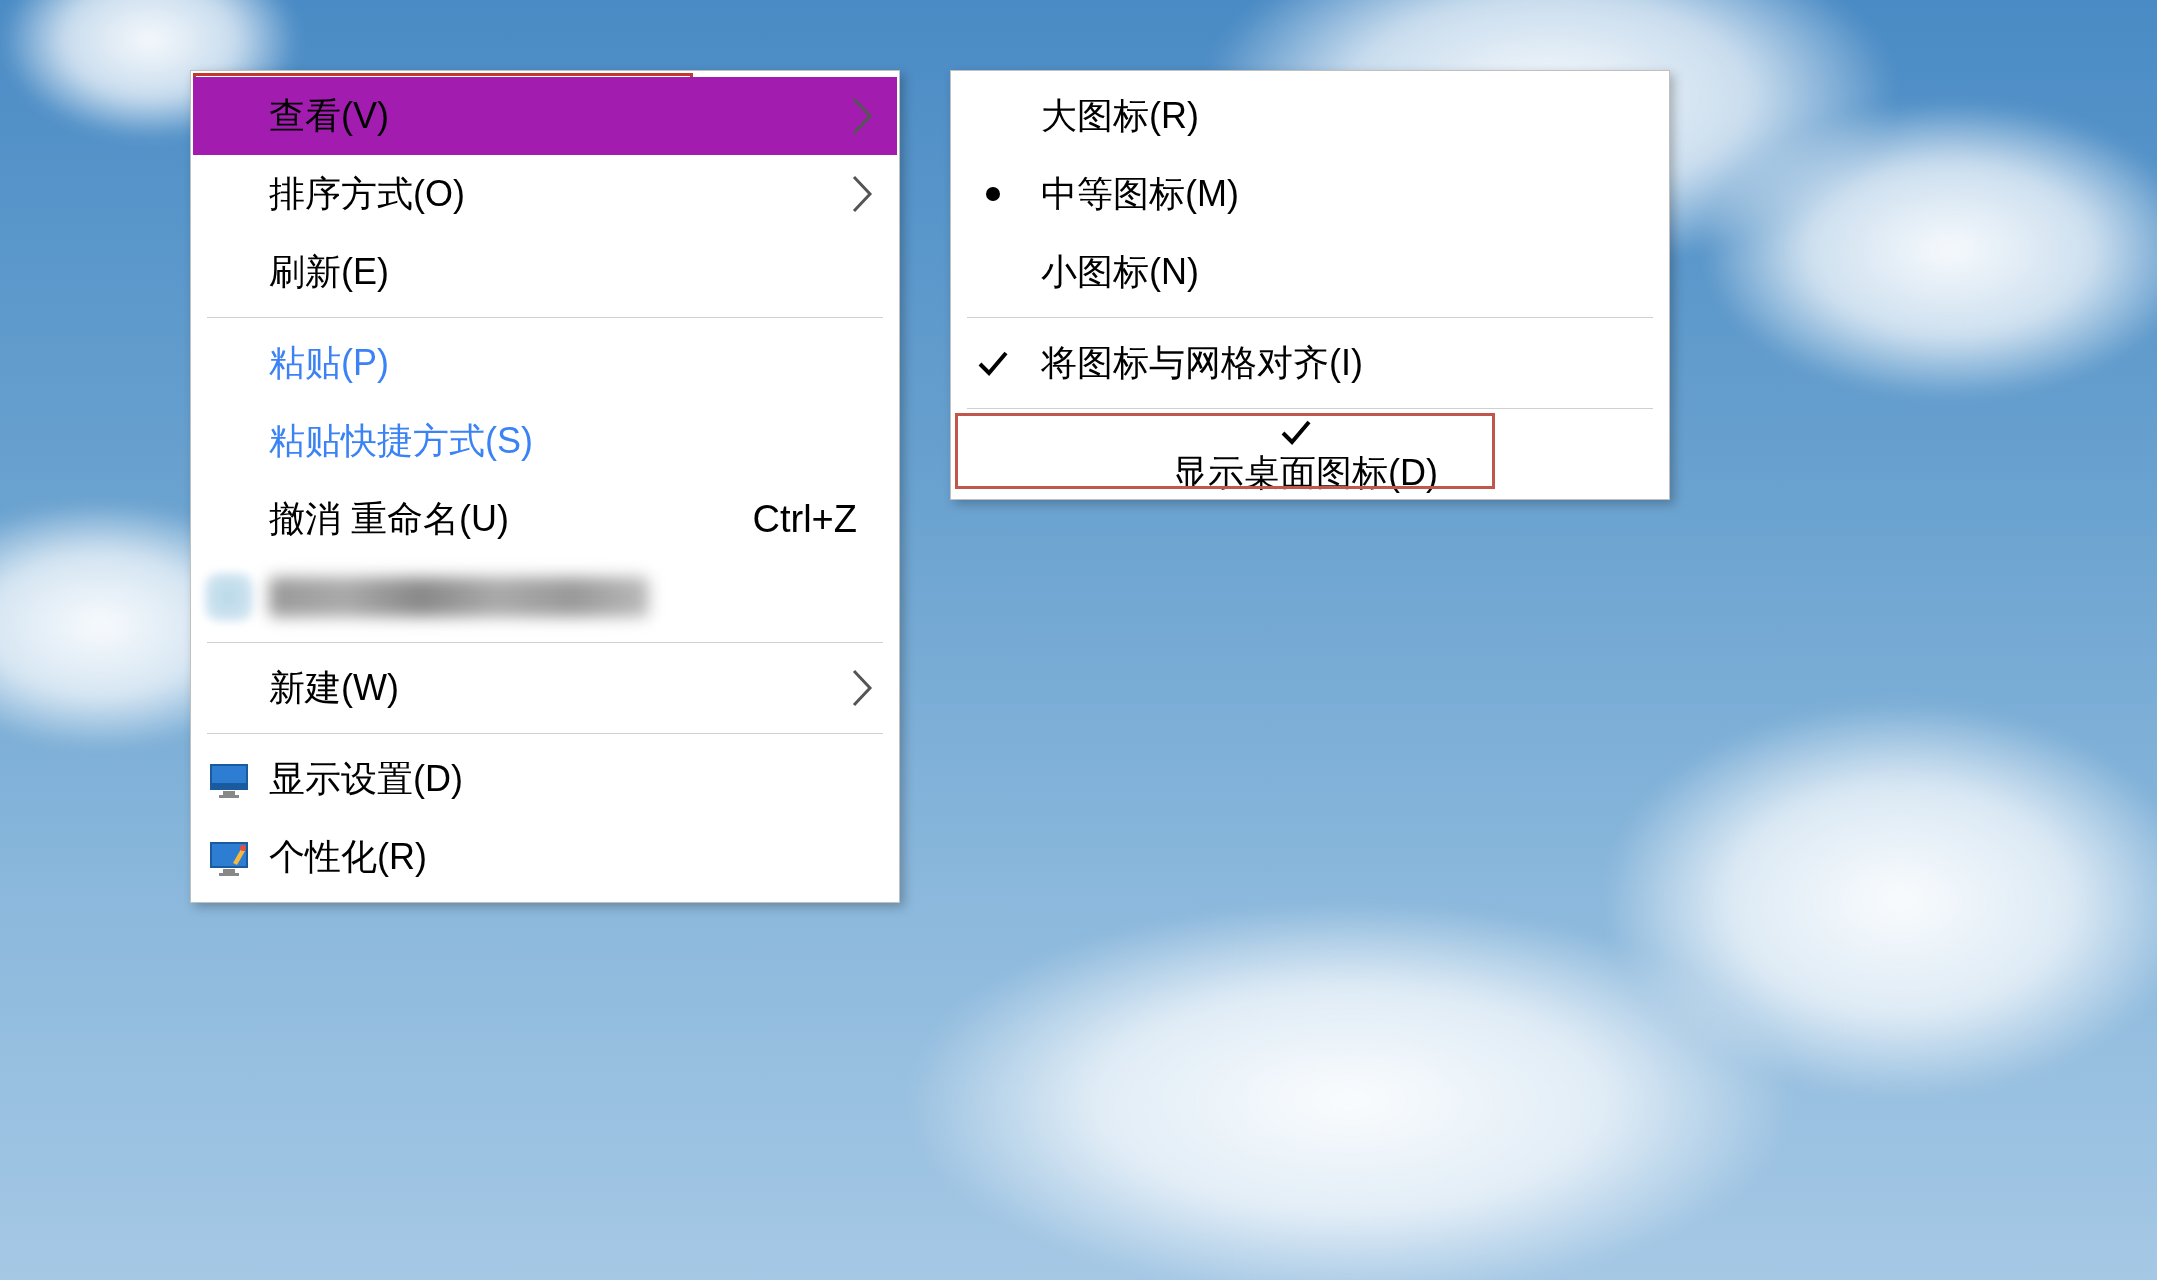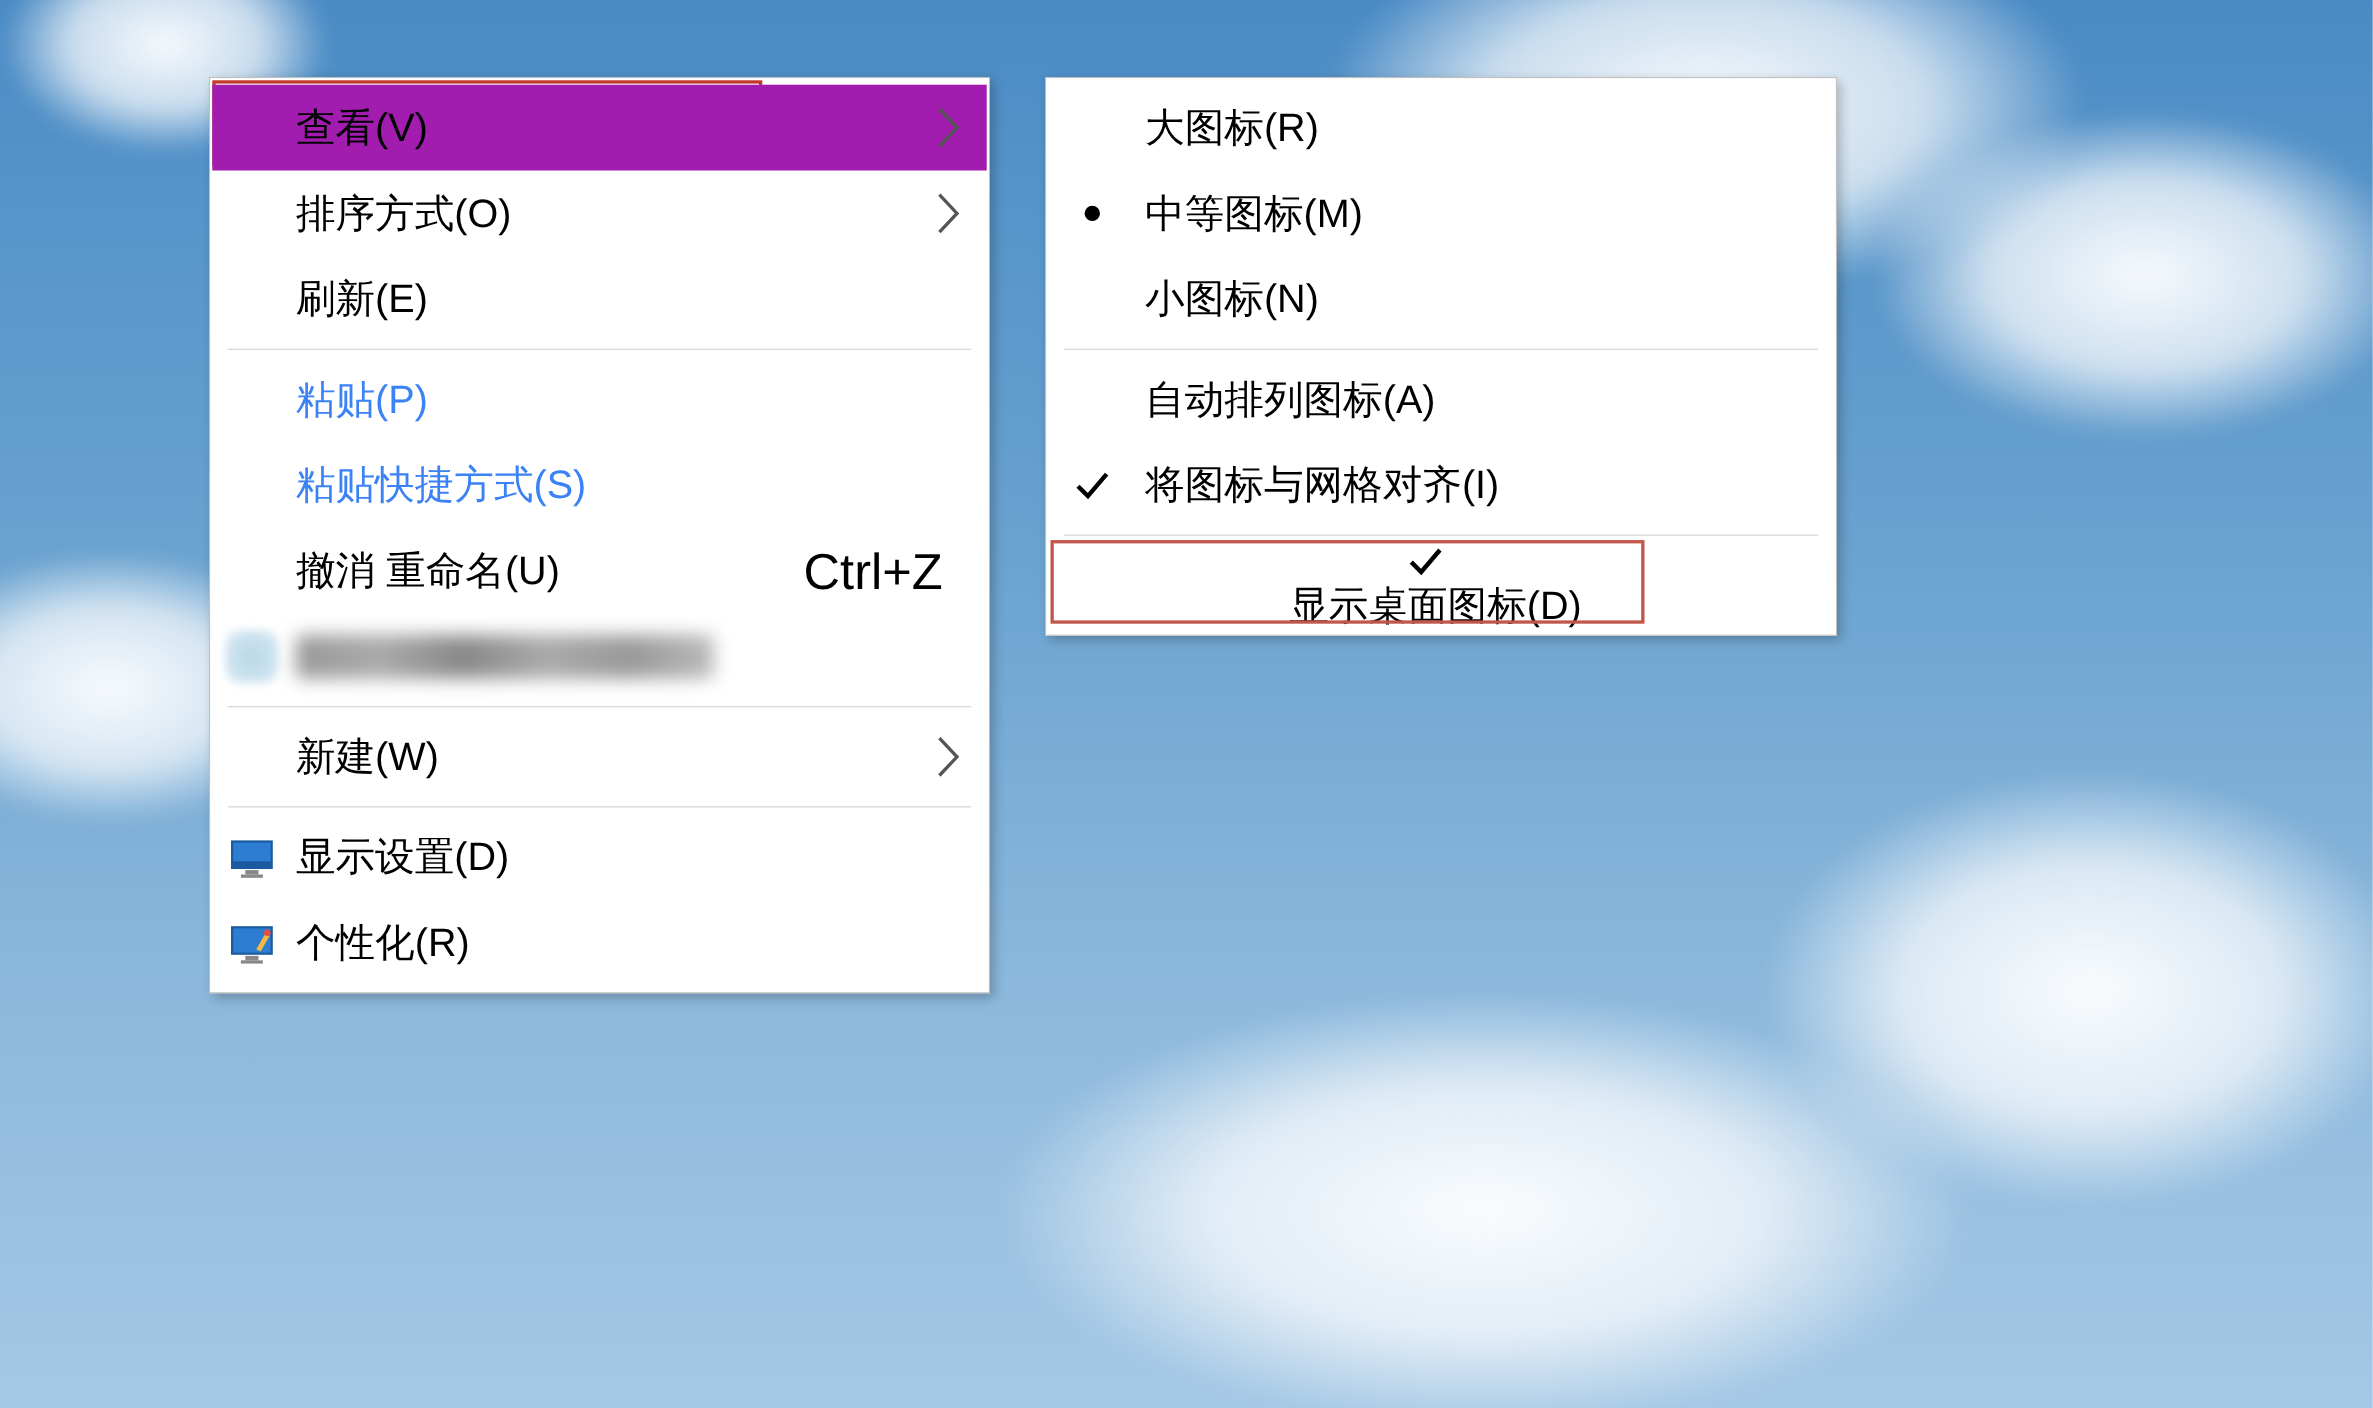--- a/index.html
+++ b/index.html
@@ -63,21 +63,21 @@
     display: flex;
     align-items: center;
     justify-content: center;
     margin-right: 12px;
   }
   .menu-label {
     flex: 1;
   }
   .menu-shortcut {
     color: #000;
-    font-size: 46px;
+    font-size: 38px;
     margin-left: auto;
     padding-right: 20px;
   }
   .chevron {
     margin-left: auto;
     width: 30px;
     height: 30px;
     display: flex;
     align-items: center;
     justify-content: center;
@@ -259,24 +259,20 @@
     <span class="menu-label">中等图标(M)</span>
   </div>
 
   <div class="menu-item">
     <span class="marker-box"></span>
     <span class="menu-label">小图标(N)</span>
   </div>
 
   <div class="separator"></div>
 
-  <div class="menu-item">
-    <span class="marker-box"></span>
-    <span class="menu-label">自动排列图标(A)</span>
-  </div>
 
   <div class="menu-item">
     <span class="marker-box check">
       <svg viewBox="0 0 34 34">
           <path d="M4 18 L13 27 L30 7" fill="none" stroke="#000" stroke-width="4"></path>
         </svg>
     </span>
     <span class="menu-label">将图标与网格对齐(I)</span>
   </div>
 

